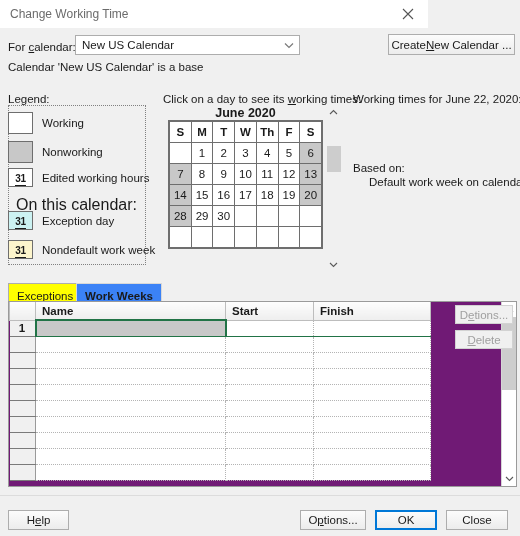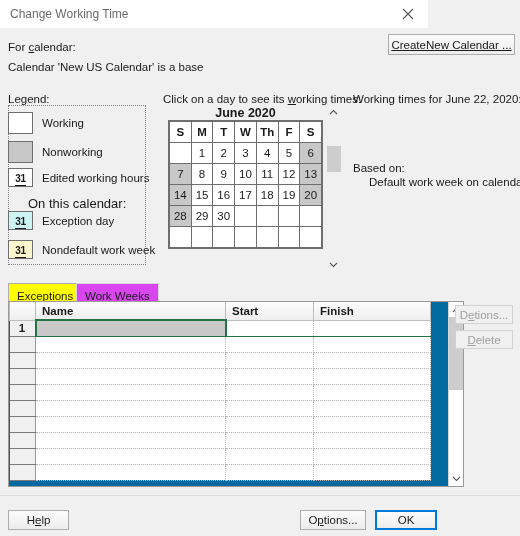--- a/index.html
+++ b/index.html
@@ -27,33 +27,33 @@
   .combo-text{position:absolute;left:6px;top:3px;font-size:11.5px;color:#1a1a1a;white-space:nowrap;}
   .combo-arrow{position:absolute;right:0;top:0;width:20px;height:18px;display:flex;align-items:center;justify-content:center;}
 
   .btn{
     background:linear-gradient(#fcfcfc,#ececec);
     border:1px solid #adadad;box-sizing:border-box;
     font-family:"Liberation Sans","DejaVu Sans",sans-serif;font-size:11.5px;color:#1a1a1a;
     display:flex;align-items:center;justify-content:center;cursor:pointer;white-space:nowrap;
   }
   .btn.disabled{color:#a0a0a0;background:#f0f0f0;border-color:#d2d2d2;cursor:default;}
-  .create-btn{position:absolute;left:388px;top:34px;width:127px;height:21px;text-decoration:underline;}
+  .create-btn{position:absolute;left:388px;top:34px;width:127px;height:21px;}
 
   .base-note{left:8px;top:61px;}
 
   
   .legend-label{left:8px;top:93px;}
   .legend-box{position:absolute;left:8px;top:105px;width:138px;height:160px;border:1px dotted #808080;box-sizing:border-box;background:#f0f0f0;}
   .lg-row{position:absolute;left:8px;display:flex;align-items:center;}
   .sw{width:25px;height:22px;box-sizing:border-box;border:1px solid #6e6e6e;background:#fff;
       display:flex;align-items:flex-end;justify-content:center;font-size:10px;font-weight:bold;color:#1a1a1a;}
   .sw-num{line-height:1;padding-bottom:1px;border-bottom:1.5px solid #1a1a1a;font-size:10px;letter-spacing:-0.3px;}
   .lg-text{margin-left:9px;font-size:11.5px;white-space:nowrap;}
-  .lg-sub{position:absolute;left:20px;font-size:13px;white-space:nowrap;padding-left:8px;}
+  .lg-sub{position:absolute;left:8px;font-size:16px;white-space:nowrap;padding-left:8px;}
 
   
   .cal-hint{left:163px;top:93px;}
   .cal-title{position:absolute;left:168px;top:106px;width:155px;text-align:center;font-size:12.5px;font-weight:bold;color:#1a1a1a;}
   .cal-grid{position:absolute;left:168px;top:120px;width:155px;border:1px solid #6e6e6e;box-sizing:border-box;border-collapse:collapse;background:#fff;}
   .cal-grid table{border-collapse:collapse;width:100%;}
   .cal-grid th,.cal-grid td{
     width:22px;height:21px;border:1px solid #6e6e6e;box-sizing:border-box;
     text-align:center;vertical-align:middle;font-size:11.5px;font-weight:normal;color:#1a1a1a;padding:0;
     background:#fff;
@@ -74,24 +74,24 @@
   .wt-item{left:371px;top:113px;}
   .based-label{left:353px;top:162px;}
   .based-l1{left:369px;top:176px;}
   .based-l2{left:369px;top:188px;}
 
   
   .tabs{position:absolute;left:8px;top:283px;height:18px;}
   .tab{position:absolute;top:0;height:24px;display:flex;align-items:center;padding:0 8px;box-sizing:border-box;
        font-size:11.5px;color:#1a1a1a;cursor:pointer;white-space:nowrap;}
   .tab.active{left:0;background:#ffff00;border:1px solid #adadad;border-bottom:none;}
-  .tab.inactive{left:68px;background:#d946ef;border:1px solid #d8d8d8;border-bottom:none;}
-
-  
-  .tbl-wrap{position:absolute;left:8px;top:301px;width:456px;height:186px;background:#0369a1;border:1px solid #9a9a9a;box-sizing:border-box;}
+  .tab.inactive{left:68px;background:#3b82f6;border:1px solid #d8d8d8;border-bottom:none;font-weight:bold;}
+
+  
+  .tbl-wrap{position:absolute;left:8px;top:301px;width:509px;height:186px;background:#701a75;border:1px solid #9a9a9a;box-sizing:border-box;}
   .tbl{position:absolute;left:0;top:0;width:421px;border-collapse:collapse;table-layout:fixed;}
   .tbl th{
     height:18px;background:linear-gradient(#fdfdfd,#eeeeee);border:1px solid #bdbdbd;border-top:none;
     font-size:11.5px;font-weight:bold;text-align:left;padding:0 0 0 6px;color:#1a1a1a;box-sizing:border-box;
   }
   .tbl th.idx{width:26px;padding:0;}
   .tbl th.c-name{width:190px;}
   .tbl th.c-start{width:88px;}
   .tbl th.c-finish{width:117px;}
   .tbl td{height:16px;box-sizing:border-box;padding:0;font-size:11.5px;}
@@ -125,20 +125,28 @@
     <div class="title-text">Change Working Time</div>
     <div class="close-btn">
       <svg width="12" height="12" viewBox="0 0 12 12">
           <path d="M1 1 L11 11 M11 1 L1 11" stroke="#555" stroke-width="1.1" fill="none"></path>
         </svg>
     </div>
   </div>
 
   <div class="lbl for-cal-label"><span>For </span><span class="u">c</span><span>alendar:</span></div>
 
+  <div class="combo">
+    <div class="combo-text">New US Calendar</div>
+    <div class="combo-arrow">
+      <svg width="10" height="7" viewBox="0 0 10 7">
+          <path d="M1 1.5 L5 5.5 L9 1.5" stroke="#7a7a7a" stroke-width="1.2" fill="none"></path>
+        </svg>
+    </div>
+  </div>
 
   <div class="btn create-btn">
       <span>Create </span>
       <span class="u">N</span>
       <span>ew Calendar ...</span>
     </div>
 
   <div class="lbl base-note">Calendar 'New US Calendar' is a base</div>
 
   <div class="lbl legend-label">Legend:</div>
@@ -367,14 +375,15 @@
       <span>H</span>
       <span class="u">e</span>
       <span>lp</span>
     </div>
   <div class="btn options-btn">
       <span>O</span>
       <span class="u">p</span>
       <span>tions...</span>
     </div>
   <div class="btn ok-btn">OK</div>
+  <div class="btn close-btn2">Close</div>
 
 </div>
 
 </body></html>

